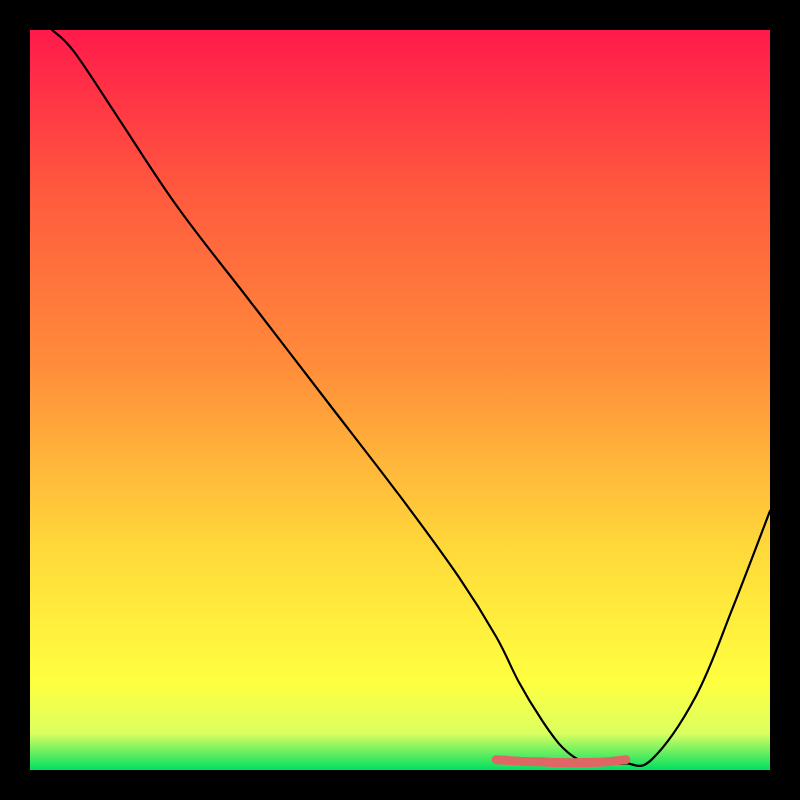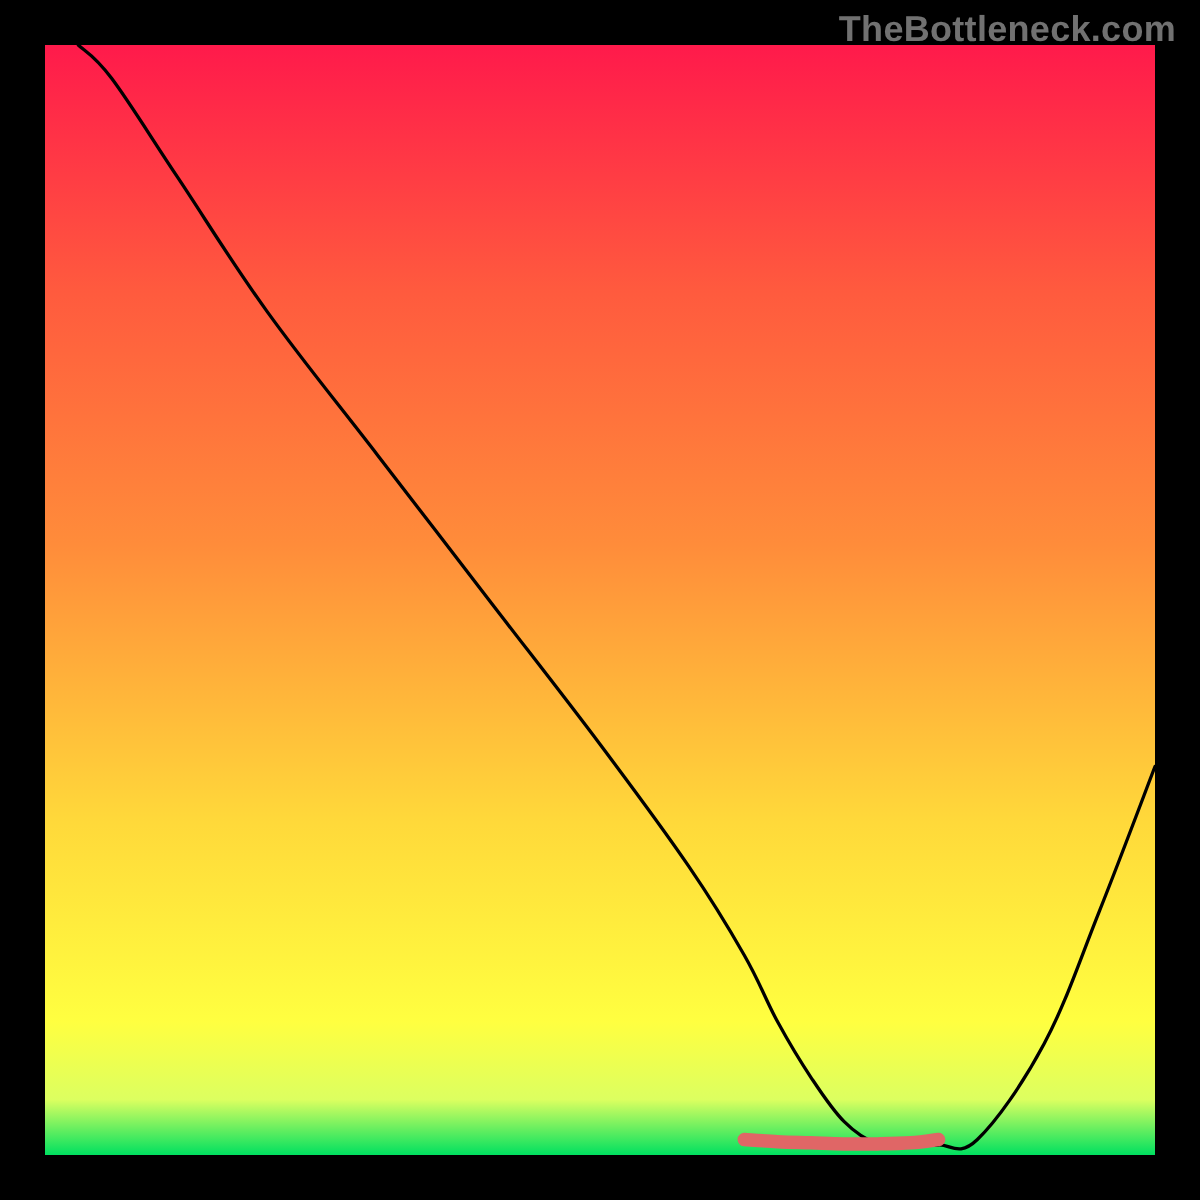--- a/index.html
+++ b/index.html
@@ -32,21 +32,20 @@
     font-weight: 600;
     color: #717171;
     letter-spacing: 0.2px;
   }
   svg { display: block; }
 </style>
 </head>
 <body>
 
 <div class="frame">
-  <div class="watermark">TheBottleneck.com</div>
 
   <div class="chart-area">
     <svg id="chart-svg" width="740" height="740" viewBox="0 0 740 740">
       <defs>
         <linearGradient id="bg-grad" x1="0" y1="0" x2="0" y2="1">
           <stop id="g0" offset="0%" stop-color="#ff1a4b"></stop>
           <stop id="g1" offset="22%" stop-color="#ff5a3e"></stop>
           <stop id="g2" offset="45%" stop-color="#ff8c3a"></stop>
           <stop id="g3" offset="70%" stop-color="#ffd93a"></stop>
           <stop id="g4" offset="88%" stop-color="#ffff40"></stop>

